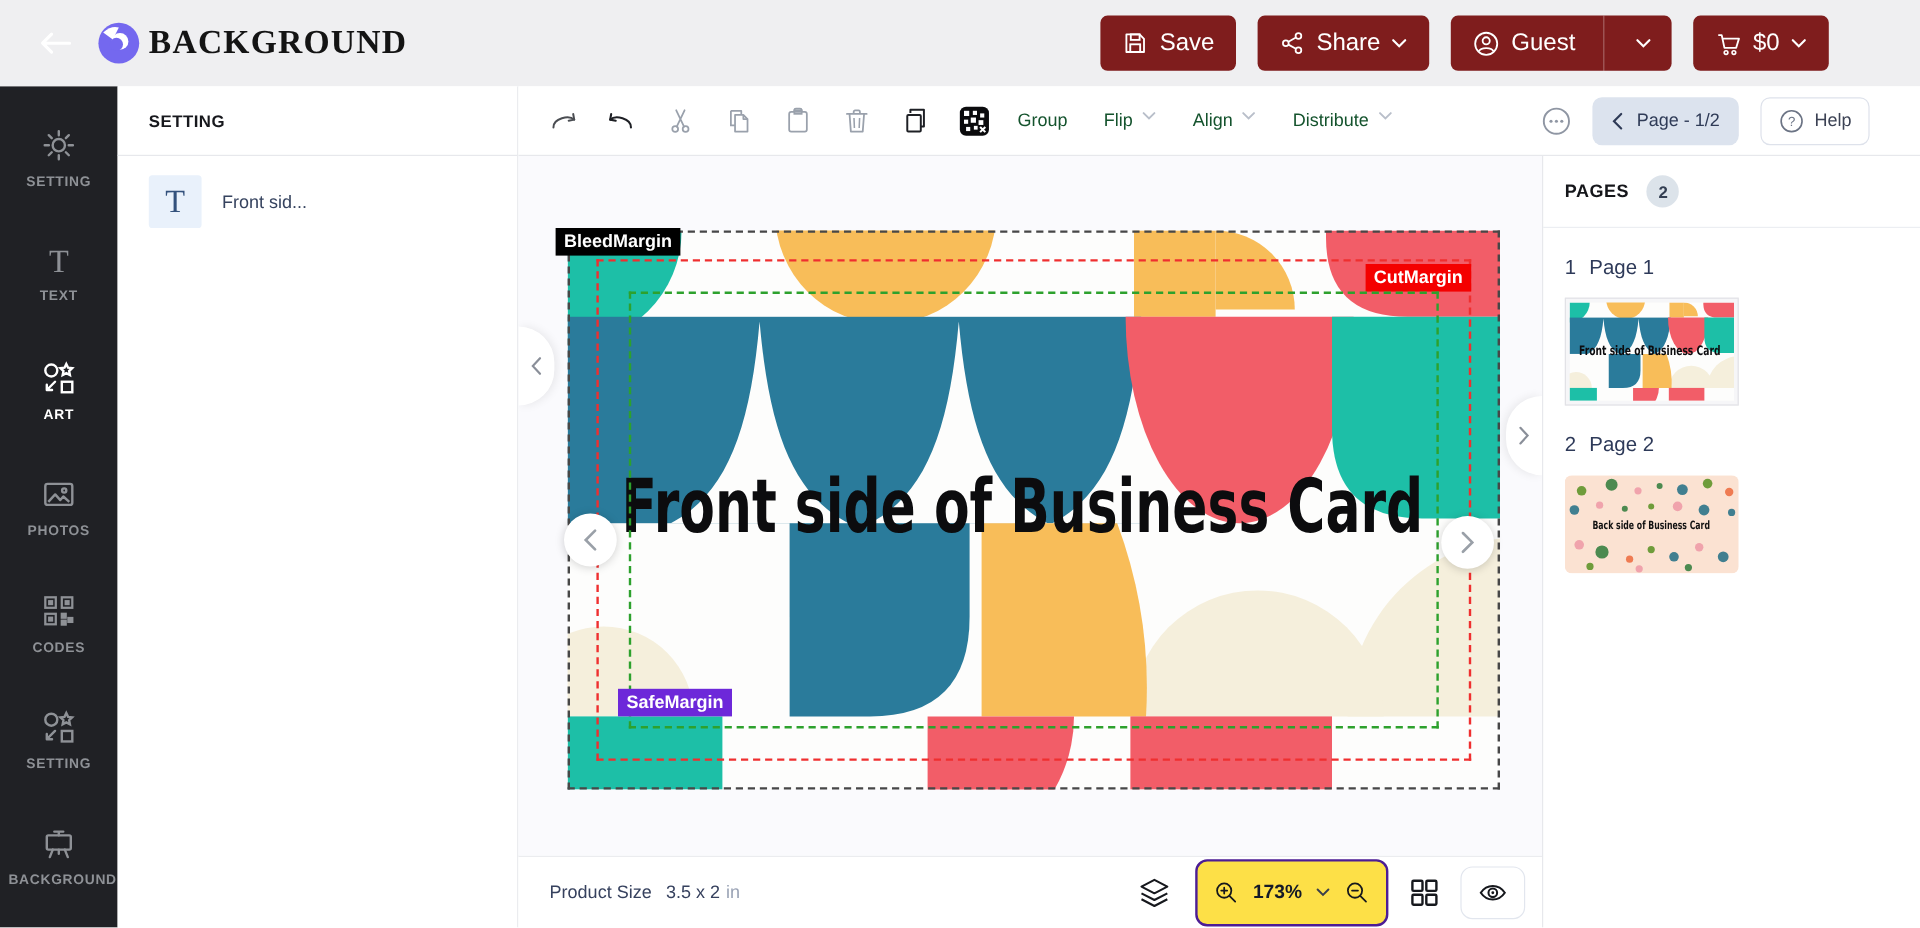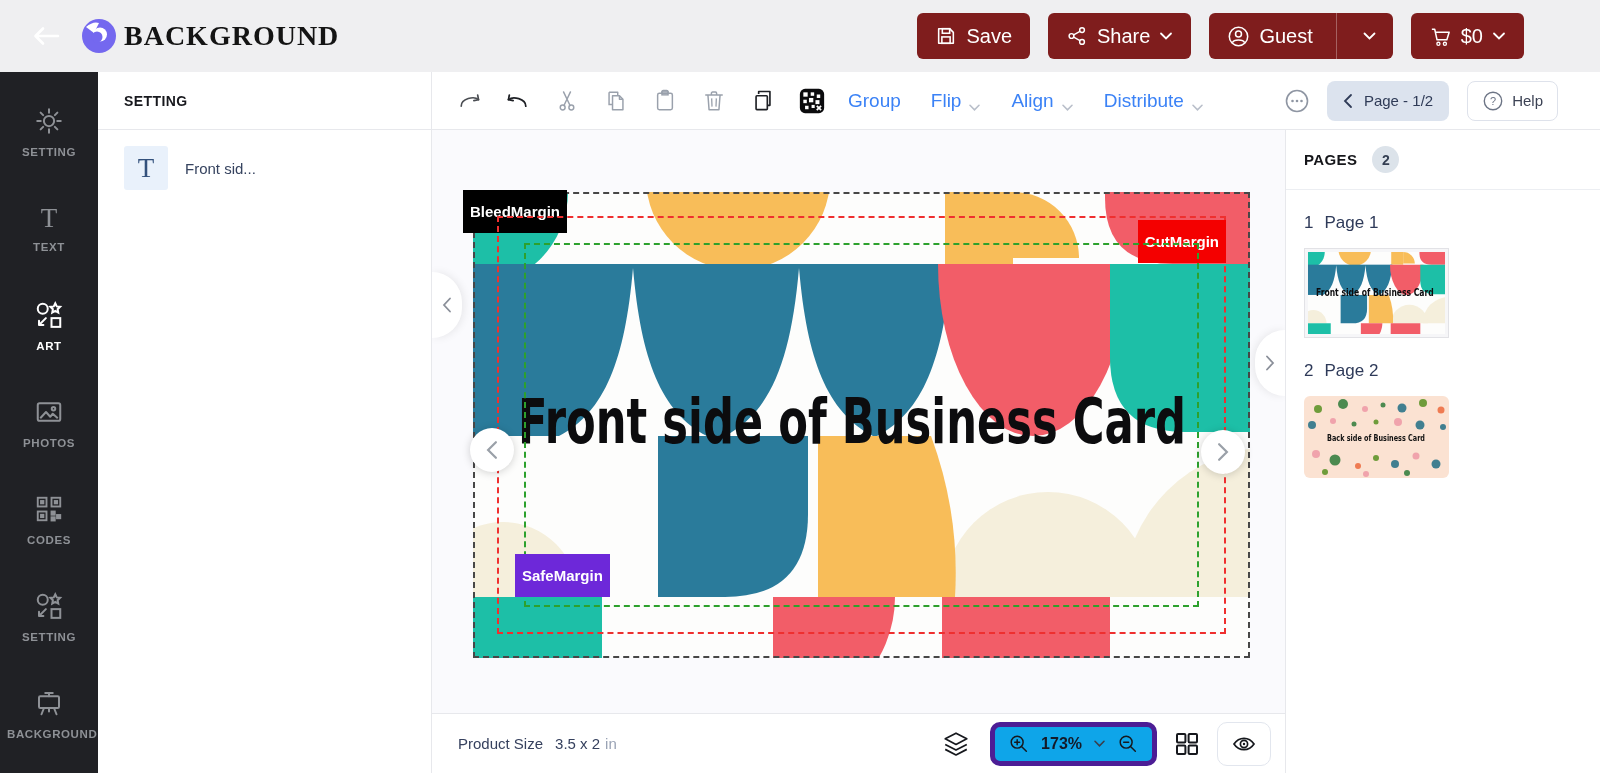--- a/index.html
+++ b/index.html
@@ -33,55 +33,55 @@
   .layers { width:334px; border-right:1px solid #e7e8ec; background:#fff; flex-shrink:0; }
   .layers-header { height:58px; border-bottom:1px solid #e7e8ec; display:flex; align-items:center; padding-left:26px; font-size:14px; font-weight:800; letter-spacing:.4px; color:#17181d; }
   .layer-item { margin:16px 0 0 26px; display:flex; align-items:center; gap:17px; cursor:pointer; }
   .layer-thumb { width:44px; height:44px; background:#e9f1fb; border-radius:3px; display:flex; align-items:center; justify-content:center; font-family:"Liberation Serif",serif; font-size:27px; color:#33517c; }
   .layer-label { font-size:15px; color:#36435f; }
 
   
   .main { flex:1; display:flex; flex-direction:column; min-width:0; }
   .toolbar { height:58px; background:#fff; border-bottom:1px solid #e7e8ec; display:flex; align-items:center; padding:0 42px 0 24px; }
   .ticon { width:26px; height:26px; margin-right:23px; cursor:pointer; flex-shrink:0; }
-  .tbtn { font-size:19px; color:#3b82f6; margin-right:30px; display:flex; align-items:flex-end; gap:7px; cursor:pointer; white-space:nowrap; }
+  .tbtn { font-size:15px; color:#14532d; margin-right:30px; display:flex; align-items:flex-start; gap:7px; cursor:pointer; white-space:nowrap; }
   .tool-spacer { flex:1; }
   .ellipsis-icon { width:24px; height:24px; margin-right:18px; cursor:pointer; }
   .page-chip { height:40px; background:#dce3ee; border-radius:8px; display:flex; align-items:center; gap:11px; padding:0 16px; color:#2f3b57; font-size:15px; margin-right:18px; cursor:pointer; white-space:nowrap; }
   .help-btn { height:40px; border:1px solid #dee2eb; border-radius:8px; background:#fff; display:flex; align-items:center; gap:8px; padding:0 14px; font-size:15px; color:#3c4254; cursor:pointer; }
 
   .content-row { flex:1; display:flex; min-height:0; }
   .canvas-col { flex:1; display:flex; flex-direction:column; min-width:0; }
   .canvas-view { flex:1; position:relative; background:#fafafd; overflow:hidden; }
 
   .card-wrap { position:absolute; left:41px; top:62px; width:777px; height:466px; }
   .card-wrap > svg { position:absolute; left:0; top:0; }
   .m-bleed { position:absolute; inset:0; border:2px dashed #474747; pointer-events:none; }
   .m-cut { position:absolute; inset:24px; border:2px dashed #ef2f2f; pointer-events:none; }
   .m-safe { position:absolute; inset:51px; border:2px dashed #2da12d; pointer-events:none; }
-  .mlabel { position:absolute; color:#fff; font-size:15px; font-weight:600; padding:11px 7px; line-height:21px; white-space:nowrap; }
+  .mlabel { position:absolute; color:#fff; font-size:15px; font-weight:600; padding:1px 7px; line-height:21px; white-space:nowrap; }
   .lbl-bleed { left:-12px; top:-4px; background:#000; }
   .lbl-cut { right:-2px; top:2px; background:#f40000; }
   .lbl-safe { left:-11px; bottom:8px; background:#6d28d9; }
 
   .nav-circle { position:absolute; width:44px; height:44px; border-radius:50%; background:#fff; box-shadow:0 1px 8px rgba(0,0,0,.18); display:flex; align-items:center; justify-content:center; cursor:pointer; }
   .navL { left:38px; top:298px; }
   .navR { left:769px; top:300px; }
   .edge-tab { position:absolute; width:30px; height:66px; background:#fff; display:flex; align-items:center; justify-content:center; cursor:pointer; }
   .tabL { left:0; top:142px; border-radius:0 33px 33px 0; box-shadow:2px 0 8px rgba(0,0,0,.08); }
   .tabR { right:0; top:200px; border-radius:33px 0 0 33px; box-shadow:-2px 0 8px rgba(0,0,0,.08); }
 
   
   .bottombar { height:60px; border-top:1px solid #e7e8ec; background:#fff; display:flex; align-items:center; padding:0 14px 0 26px; }
   .psize-label { font-size:15px; color:#36415e; }
   .psize-val { font-size:15px; color:#36415e; margin-left:12px; }
   .psize-unit { font-size:15px; color:#9aa3b5; margin-left:5px; }
   .bb-spacer { flex:1; }
   .stack-icon { width:28px; height:28px; margin-right:20px; cursor:pointer; }
-  .zoombox { height:44px; border:5px solid #4c1d95; border-radius:10px; display:flex; align-items:center; padding:0 13px; gap:11px; background:#0ea5e9; }
+  .zoombox { height:56px; border:2px solid #4c1d95; border-radius:10px; display:flex; align-items:center; padding:0 13px; gap:11px; background:#fde047; }
   .zoom-val { font-size:16px; font-weight:600; color:#141a28; cursor:pointer; }
   .mag { width:22px; height:22px; cursor:pointer; }
   .grid-icon { width:26px; height:26px; margin:0 17px; cursor:pointer; }
   .eyebox { width:54px; height:44px; border:1px solid #e2e6ee; border-radius:10px; display:flex; align-items:center; justify-content:center; cursor:pointer; background:#fff; }
 
   
   .pages-panel { width:315px; border-left:1px solid #e7e8ec; background:#fff; flex-shrink:0; }
   .pages-header { height:60px; display:flex; align-items:center; gap:15px; padding-left:18px; border-bottom:1px solid #eceef2; }
   .pages-title { font-size:15px; font-weight:800; letter-spacing:.4px; color:#15161a;text-align:center; }
   .pages-badge { width:27px; height:27px; border-radius:50%; background:#dce3ea; color:#333e52; font-size:14px; font-weight:600; display:flex; align-items:center; justify-content:center; }

